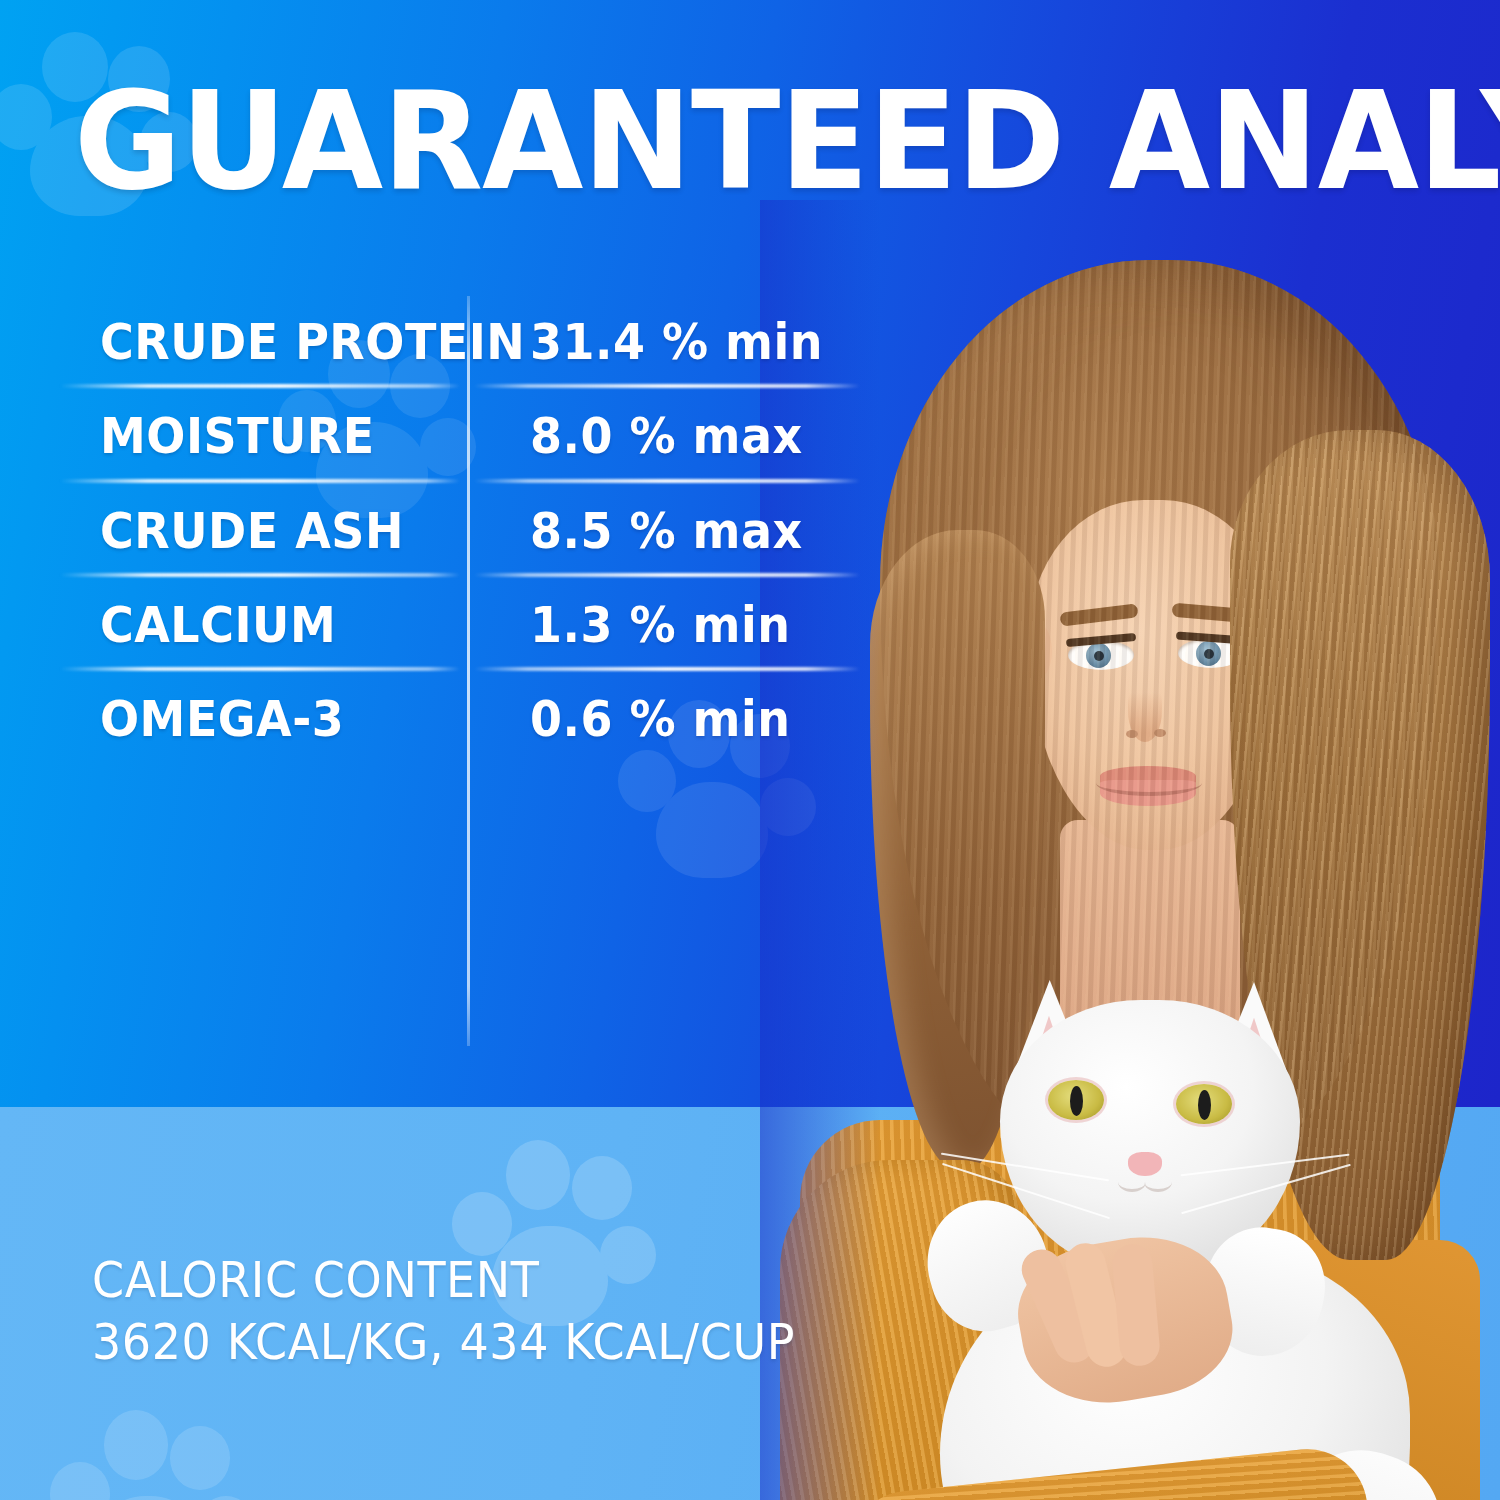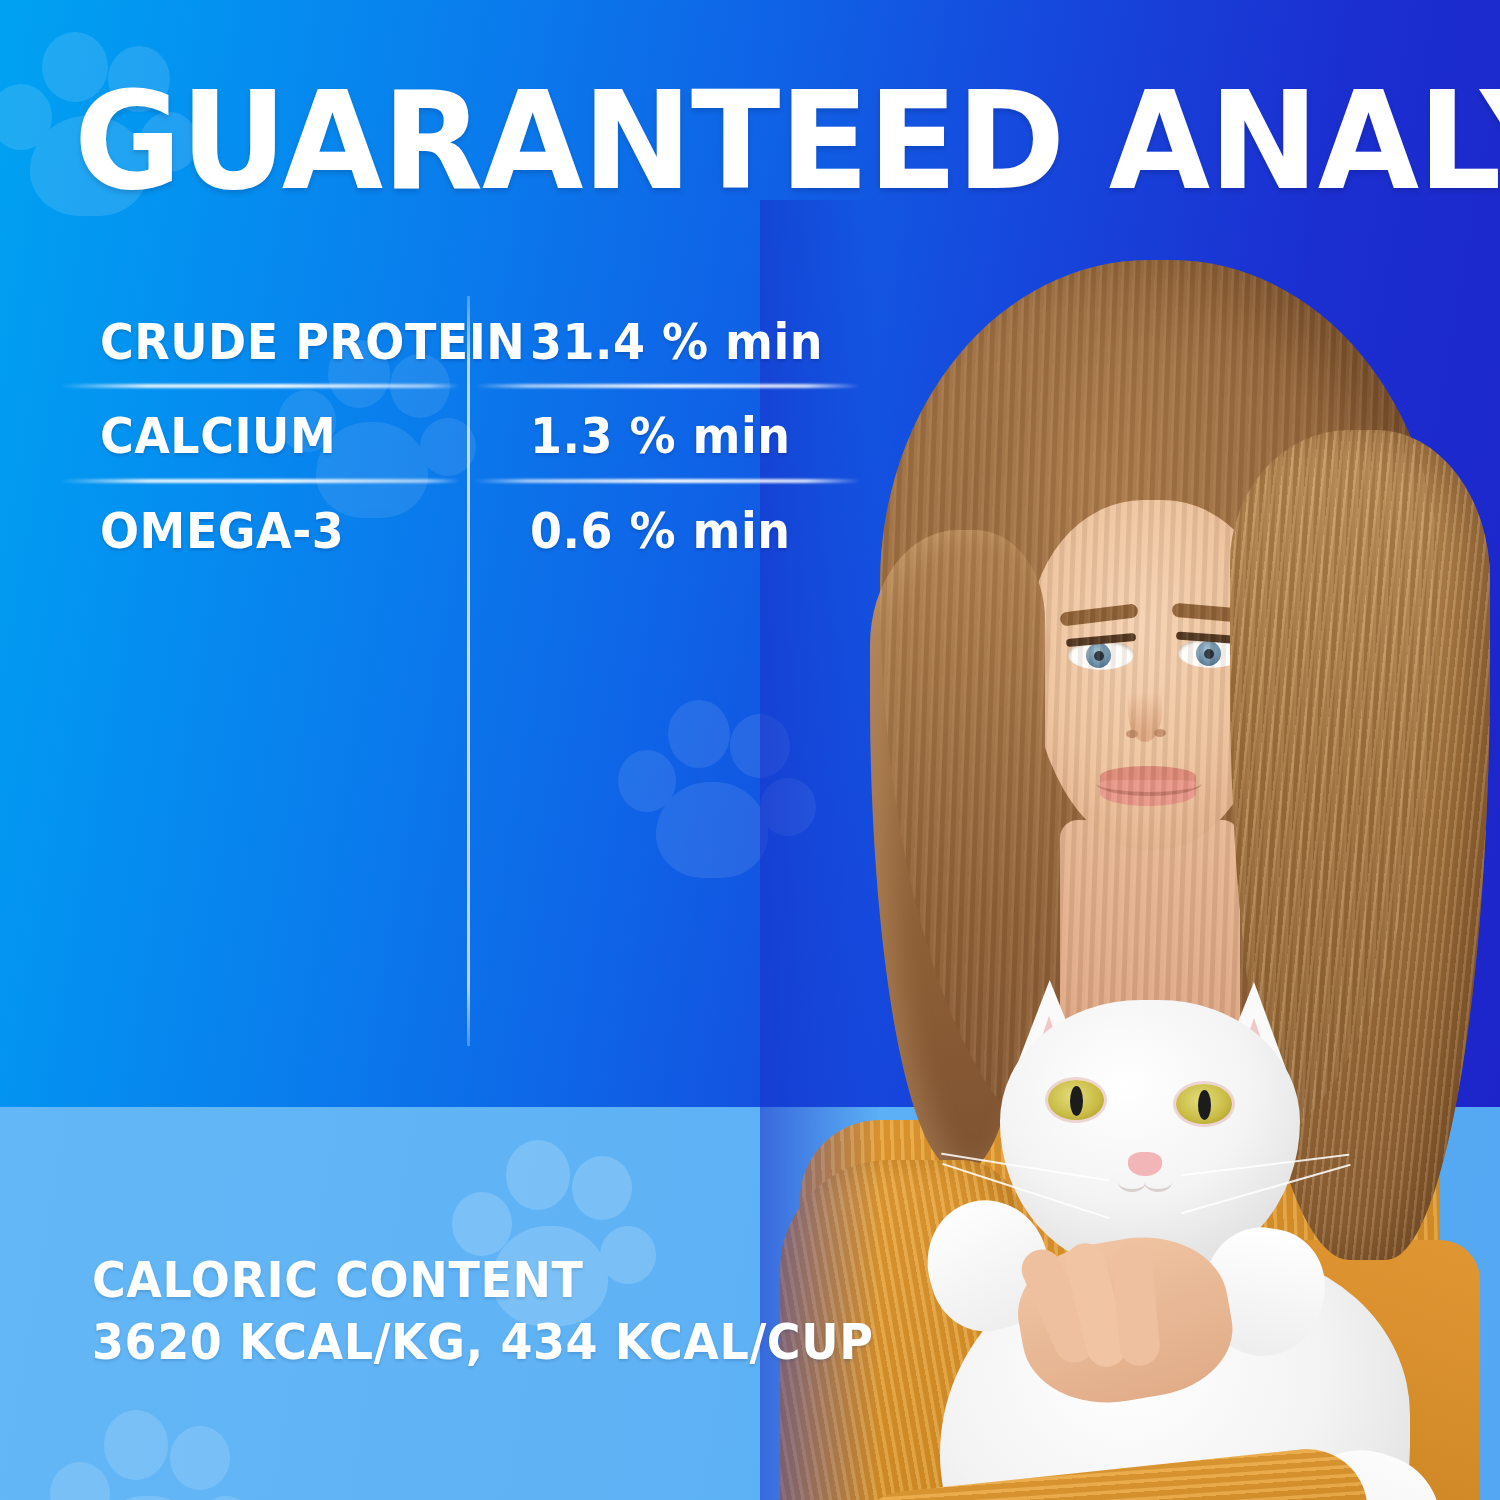--- a/index.html
+++ b/index.html
@@ -126,21 +126,21 @@
   .cell-value {
     position:absolute; left:470px;
     letter-spacing:.5px;
   }
 
   
   .caloric {
     position:absolute;
     left:92px; top:1248px;
     color:#ffffff;
-    font-weight:700;
+    font-weight:400;
     font-size:46px;
     line-height:62px;
     letter-spacing:.6px;
     white-space:nowrap;
     text-shadow:0 2px 3px rgba(20,60,110,.20);
   }
   .caloric div { transform:scaleY(1.1); transform-origin:left center; }
 
   
   .photo {
@@ -500,21 +500,33 @@
 
     <div class="row">
       <div class="cell-label">CRUDE PROTEIN</div>
       <div class="cell-value">31.4 % min</div>
       <div class="hl-left"></div>
         <div class="hl-right"></div>
     </div>
 
 
 
-
+    <div class="row">
+      <div class="cell-label">MOISTURE</div>
+      <div class="cell-value">8.0 % max</div>
+      <div class="hl-left"></div>
+        <div class="hl-right"></div>
+    </div>
+
+    <div class="row">
+      <div class="cell-label">CRUDE ASH</div>
+      <div class="cell-value">8.5 % max</div>
+      <div class="hl-left"></div>
+        <div class="hl-right"></div>
+    </div>
 
     <div class="row">
       <div class="cell-label">CALCIUM</div>
       <div class="cell-value">1.3 % min</div>
       <div class="hl-left"></div>
         <div class="hl-right"></div>
     </div>
 
     <div class="row">
       <div class="cell-label">OMEGA-3</div>

